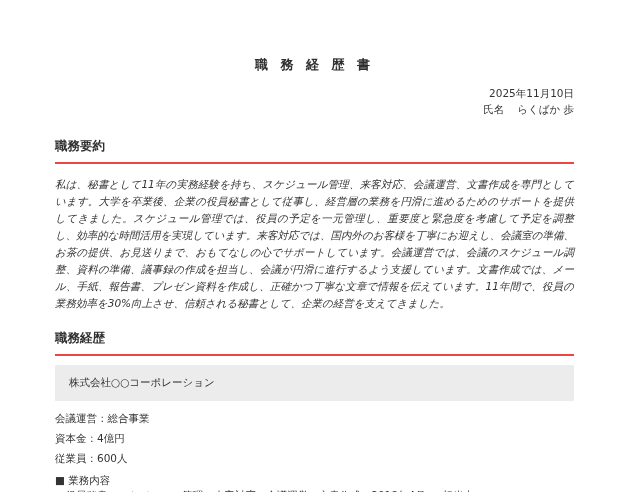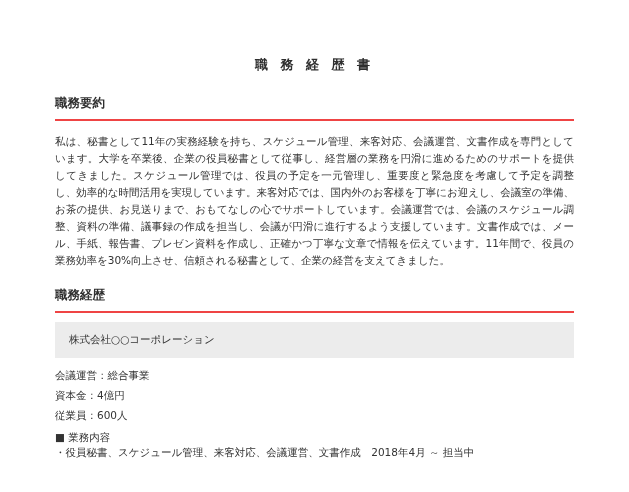--- a/index.html
+++ b/index.html
@@ -50,20 +50,21 @@
   }
   .sec-heading.career {
     margin-top: 18px;
   }
   .body-text {
     margin: 12px 0 0 0;
     font-size: 10.5px;
     line-height: 17px;
     text-align: justify;
     color: #333333;
+    font-style: italic;
   }
   .company-bar {
     margin-top: 9px;
     background: #ececec;
     padding: 11px 14px;
     display: flex;
     align-items: center;
     font-size: 10.5px;
     color: #333333;
   }
@@ -80,20 +81,24 @@
     line-height: 15px;
   }
 </style>
 </head>
 <body>
 
 <div class="page">
 
   <h1 class="doc-title">職 務 経 歴 書</h1>
 
+  <div class="doc-meta">
+    <div>2025年11月10日</div>
+    <div><span>氏名</span><span class="name-val">らくばか 歩</span></div>
+  </div>
 
   <h2 class="sec-heading">職務要約</h2>
   <p class="body-text">私は、秘書として11年の実務経験を持ち、スケジュール管理、来客対応、会議運営、文書作成を専門としています。大学を卒業後、企業の役員秘書として従事し、経営層の業務を円滑に進めるためのサポートを提供してきました。スケジュール管理では、役員の予定を一元管理し、重要度と緊急度を考慮して予定を調整し、効率的な時間活用を実現しています。来客対応では、国内外のお客様を丁寧にお迎えし、会議室の準備、お茶の提供、お見送りまで、おもてなしの心でサポートしています。会議運営では、会議のスケジュール調整、資料の準備、議事録の作成を担当し、会議が円滑に進行するよう支援しています。文書作成では、メール、手紙、報告書、プレゼン資料を作成し、正確かつ丁寧な文章で情報を伝えています。11年間で、役員の業務効率を30%向上させ、信頼される秘書として、企業の経営を支えてきました。</p>
 
   <h2 class="sec-heading career">職務経歴</h2>
 
   <div class="company-bar">
     <span>株式会社○○コーポレーション</span>
   </div>
 

